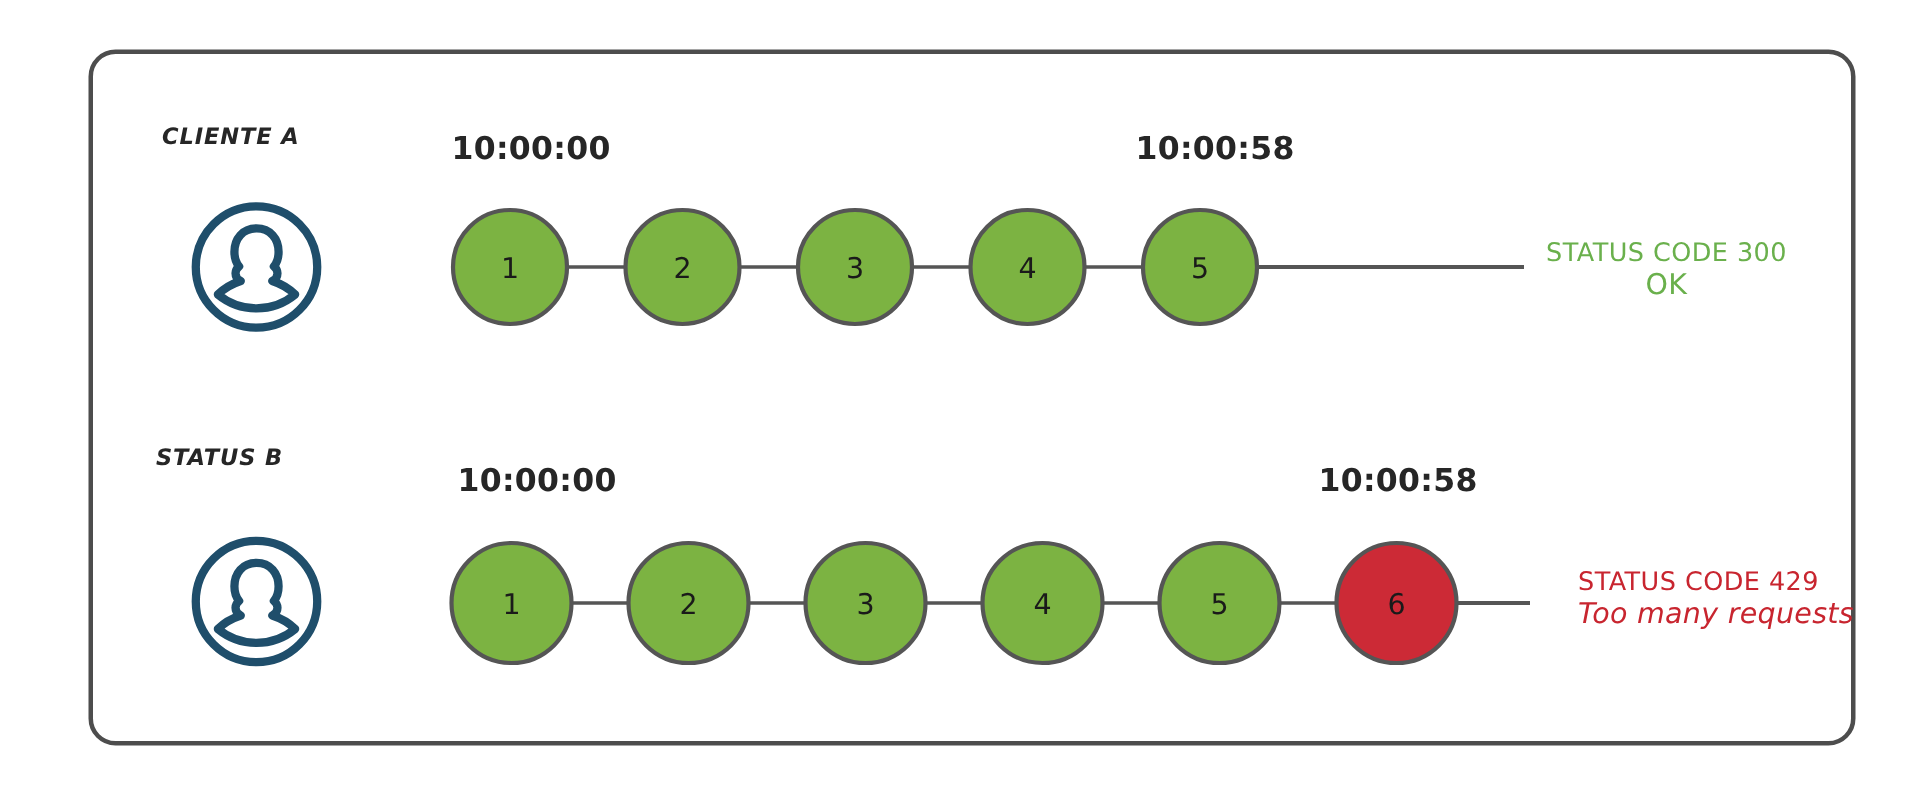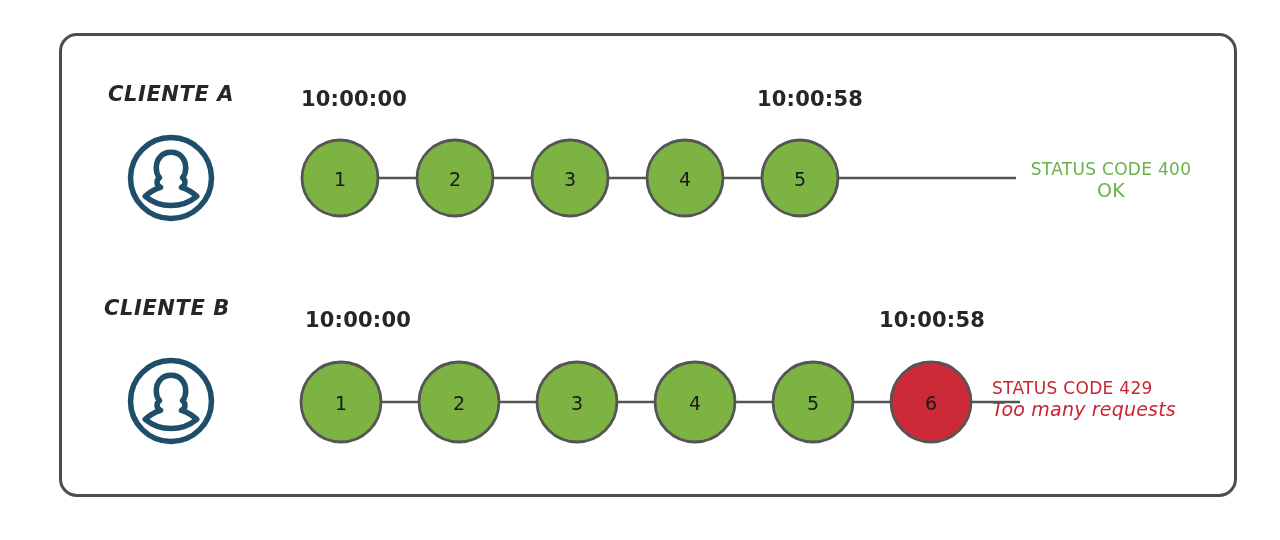--- a/index.html
+++ b/index.html
@@ -36,21 +36,21 @@
     width: 100%;
     height: 100%;
   }
 
   
   .client-label {
     position: absolute;
     font-family: "DejaVu Sans", sans-serif;
     font-style: italic;
     font-weight: 700;
-    font-size: 21px;
+    font-size: 15px;
     letter-spacing: 0.6px;
     color: #262626;
     white-space: nowrap;
   }
 
   
   .avatar {
     position: absolute;
     width: 92px;
     height: 92px;
@@ -135,28 +135,28 @@
                c1.8 -2.1 3.4 -5.6 3.4 -10.6
                c0 -9.5 -6 -17 -16 -17 z" fill="none" stroke="#1f4e6b" stroke-width="6" stroke-linejoin="round"></path>
     </svg>
   </div>
 
   <div class="timestamp" style="left:301px; top:87px;">10:00:00</div>
 
   <div class="timestamp" style="left:757px; top:87px;">10:00:58</div>
 
   <div class="status status-ok" style="left:1028px; top:159px; width:166px;">
-    <span class="line1">STATUS CODE 400</span>
+    <span class="line1">STATUS CODE 300</span>
     <span class="line2">OK</span>
   </div>
 </div>
 
 <div class="row">
 
-  <div class="client-label" style="left:104px; top:296px;">CLIENTE B</div>
+  <div class="client-label" style="left:104px; top:296px;">STATUS B</div>
 
   <div class="avatar" style="left:125px; top:355px;">
     <svg viewBox="0 0 100 100" width="92" height="92" aria-hidden="true">
       <circle cx="50" cy="50" r="44" fill="none" stroke="#1f4e6b" stroke-width="6"></circle>
       <path d="M50 22
                c-10 0 -16 7.5 -16 17
                c0 5 1.6 8.5 3.4 10.6
                c-1.6 1.4 -2.6 3 -2.6 4.9
                c0 2.6 1.6 4.6 3.8 5.6
                c-6.5 2.1 -12.4 5.6 -16.6 9.8
@@ -166,21 +166,21 @@
                c0 -1.9 -1 -3.5 -2.6 -4.9
                c1.8 -2.1 3.4 -5.6 3.4 -10.6
                c0 -9.5 -6 -17 -16 -17 z" fill="none" stroke="#1f4e6b" stroke-width="6" stroke-linejoin="round"></path>
     </svg>
   </div>
 
   <div class="timestamp" style="left:305px; top:308px;">10:00:00</div>
 
   <div class="timestamp" style="left:879px; top:308px;">10:00:58</div>
 
-  <div class="status status-err" style="left:992px; top:378px; width:200px;">
+  <div class="status status-err" style="left:1052px; top:378px; width:200px;">
     <span class="line1">STATUS CODE 429</span>
     <span class="line2">Too many requests</span>
   </div>
 </div>
 
 <svg class="chain" viewBox="0 0 1280 540">
   <g id="chain-row-0">
       <line x1="378" y1="178" x2="417" y2="178" stroke="#555555" stroke-width="2.4"></line>
       <line x1="493" y1="178" x2="532" y2="178" stroke="#555555" stroke-width="2.4"></line>
       <line x1="608" y1="178" x2="647" y2="178" stroke="#555555" stroke-width="2.4"></line>

